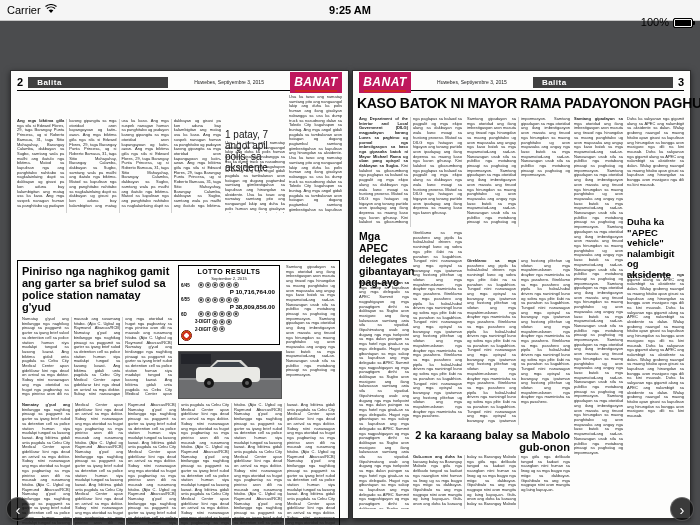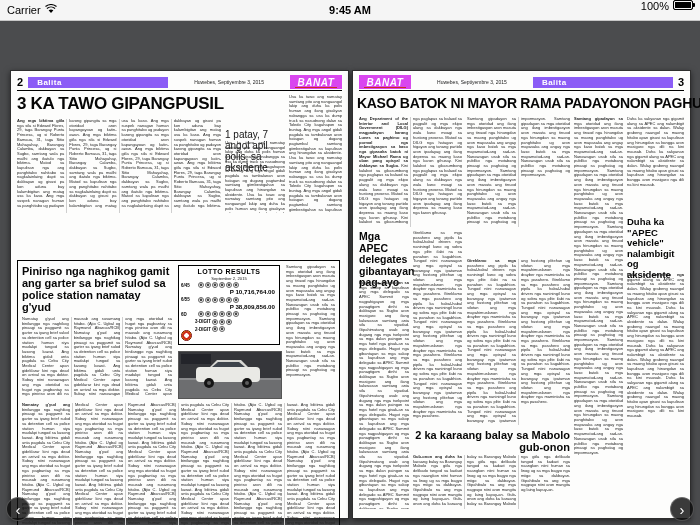--- a/index.html
+++ b/index.html
@@ -2,35 +2,35 @@
 <html><head>
 <meta charset="utf-8">
 <style>
   html,body{margin:0;padding:0;}
   body{width:700px;height:525px;background:#4b4c4e;font-family:"Liberation Sans",sans-serif;position:relative;overflow:hidden;}
 
   
   .statusbar{position:absolute;top:0;left:0;width:700px;height:20px;background:#f5f5f5;border-bottom:1px solid #c8c8c8;z-index:20;font-size:11px;color:#000;}
   .sb-left{position:absolute;left:7px;top:0;height:20px;display:flex;align-items:center;gap:4px;}
   .sb-time{position:absolute;left:0;right:0;top:0;height:20px;display:flex;align-items:center;justify-content:center;font-weight:bold;}
-  .sb-right{position:absolute;right:7px;top:0;height:28px;display:flex;align-items:flex-start;gap:4px;}
+  .sb-right{position:absolute;right:7px;top:0;height:28px;display:flex;align-items:flex-end;gap:4px;}
   .battery{width:18px;height:8px;border:1px solid #000;border-radius:2px;position:relative;background:#000;box-shadow:inset 0 0 0 1px #f5f5f5;}
   .battery:after{content:"";position:absolute;right:-3px;top:2px;width:2px;height:4px;background:#000;border-radius:0 1px 1px 0;}
 
   
   .page{position:absolute;top:70px;width:337px;height:447px;background:#fdfdfc;border:1px solid #2e2e2e;box-shadow:0 2px 6px rgba(0,0,0,.55);}
   .page-left{left:10px;}
   .page-right{left:352px;}
   .page *{box-sizing:border-box;}
 
   .hdr{position:absolute;left:6px;top:5px;width:325px;height:15px;display:flex;align-items:center;gap:5px;border-bottom:1.5px solid #000;padding-bottom:2px;}
   .pgnum{font-size:11px;font-weight:bold;color:#000;}
-  .secbar{width:140px;height:11px;background:#8b5cf6;color:#fff;font-size:8px;font-weight:bold;display:flex;align-items:center;padding-left:9px;letter-spacing:.5px;}
+  .secbar{width:140px;height:11px;background:#404040;color:#fff;font-size:8px;font-weight:bold;display:flex;align-items:center;padding-left:9px;letter-spacing:.5px;}
   .hdate{flex:1;text-align:center;font-size:5px;color:#222;}
-  .masthead{width:52px;height:14px;background:#d946ef;color:#fff;font-style:italic;font-weight:bold;font-size:10px;display:flex;align-items:center;justify-content:center;letter-spacing:.5px;position:relative;}
+  .masthead{width:52px;height:21px;background:#be185d;color:#fff;font-style:italic;font-weight:bold;font-size:12px;display:flex;align-items:center;justify-content:center;letter-spacing:.5px;position:relative;}
   .masthead:after{content:"";position:absolute;left:5px;right:5px;bottom:1px;height:1.5px;background:#d12b1e;}
 
   .h-xl{position:absolute;font-weight:800;color:#050505;letter-spacing:-.3px;line-height:1.02;}
   .h-sub{position:absolute;font-size:10px;line-height:11px;color:#141414;}
   .h-box{position:absolute;font-weight:bold;color:#070707;}
 
   .txt{position:absolute;font-size:4px;line-height:4.7px;color:#232323;text-align:justify;overflow:hidden;column-gap:5px;column-rule:.5px solid #cfcfcf;column-fill:auto;word-break:break-word;}
   .flb::first-line{font-weight:bold;}
   .b{font-weight:bold;}
 
@@ -61,36 +61,35 @@
   <div class="sb-left">
     <span>Carrier</span>
     <span>
       <svg width="12" height="10" viewBox="0 0 12 10">
         <path d="M6 9 L3.6 6.3 A4.3 4.3 0 0 1 8.4 6.3 Z" fill="#000"></path>
         <path d="M1.9 4.5 A6.3 6.3 0 0 1 10.1 4.5" stroke="#000" stroke-width="1.1" fill="none"></path>
         <path d="M0.5 2.5 A8.6 8.6 0 0 1 11.5 2.5" stroke="#000" stroke-width="1.1" fill="none"></path>
       </svg>
     </span>
   </div>
-  <div class="sb-time">9:45 AM</div>
+  <div class="sb-time">9:25 AM</div>
   <div class="sb-right">
     <span>100%</span>
     <span class="battery"></span>
   </div>
 </div>
 
 <div class="page page-left">
   <div class="hdr">
     <span class="pgnum">2</span>
     <span class="secbar">Balita</span>
     <span class="hdate">Huwebes, Septiyembre 3, 2015</span>
     <span class="masthead">BANAT</span>
   </div>
 
-  <div class="h-xl" style="left:6px;top:24px;width:212px;font-size:17px;">3 KA TAWO GIPANGPUSIL</div>
 
   <div class="h-sub" style="left:214px;top:22px;width:60px;margin-top:36px;">1 patay, 7 angol apil polis, sa aksidente</div>
 
   <div class="txt" style="left:278px;top:24px;width:53px;height:118px;">Usa ka tawo ang namatay samtang pito ang nangaangol lakip ang duha ka polis human ang ilang gisakyan nabangga sa usa ka dump truck sa nasudnong dalan sa Toledo City kagahapon sa buntag. Ang mga angol gidali pagdala sa tambalanan aron hatagan og dugang pagtambal samtang giimbestigahan sa kapulisan ang hinungdan sa aksidente. Usa ka tawo ang namatay samtang pito ang nangaangol lakip ang duha ka polis human ang ilang gisakyan nabangga sa usa ka dump truck sa nasudnong dalan sa Toledo City kagahapon sa buntag. Ang mga angol gidali pagdala sa tambalanan aron hatagan og dugang pagtambal samtang giimbestigahan sa kapulisan ang hinungdan sa aksidente. Usa ka tawo ang namatay samtang pito ang nangaangol lakip ang duha ka polis human ang ilang gisakyan nabangga sa usa ka dump truck sa nasudnong dalan sa Toledo City kagahapon sa buntag. Ang mga angol gidali pagdala sa tambalanan aron hatagan og dugang pagtambal samtang giimbestigahan sa kapulisan ang hinungdan sa aksidente.</div>
 
   <div class="txt flb" style="left:6px;top:48px;width:204px;height:94px;column-count:4;">Ang mga biktima giila nga sila si Edward Flores, 29, taga Barangay Punta Princesa, ug si Roberto Bamaua, 31, taga Sitio Mahayahay, Barangay Calamba, dakbayan sa Sugbo, samtang wala pa mailhi ang ikatulo nga biktima. Matod sa kapulisan nga ang panghitabo nahitabo sa nagkalainlaing dapit sa dakbayan ug gisusi pa kon aduna bay kalambigitan ang matag usa ka kaso. Ang mga suspek nanagan human sa panghitabo ug padayon karong gipangita sa mga otoridad aron kapangayoan og katin-awan. Ang mga biktima giila nga sila si Edward Flores, 29, taga Barangay Punta Princesa, ug si Roberto Bamaua, 31, taga Sitio Mahayahay, Barangay Calamba, dakbayan sa Sugbo, samtang wala pa mailhi ang ikatulo nga biktima. Matod sa kapulisan nga ang panghitabo nahitabo sa nagkalainlaing dapit sa dakbayan ug gisusi pa kon aduna bay kalambigitan ang matag usa ka kaso. Ang mga suspek nanagan human sa panghitabo ug padayon karong gipangita sa mga otoridad aron kapangayoan og katin-awan. Ang mga biktima giila nga sila si Edward Flores, 29, taga Barangay Punta Princesa, ug si Roberto Bamaua, 31, taga Sitio Mahayahay, Barangay Calamba, dakbayan sa Sugbo, samtang wala pa mailhi ang ikatulo nga biktima. Matod sa kapulisan nga ang panghitabo nahitabo sa nagkalainlaing dapit sa dakbayan ug gisusi pa kon aduna bay kalambigitan ang matag usa ka kaso. Ang mga suspek nanagan human sa panghitabo ug padayon karong gipangita sa mga otoridad aron kapangayoan og katin-awan. Ang mga biktima giila nga sila si Edward Flores, 29, taga Barangay Punta Princesa, ug si Roberto Bamaua, 31, taga Sitio Mahayahay, Barangay Calamba, dakbayan sa Sugbo, samtang wala pa mailhi ang ikatulo nga biktima. Matod sa kapulisan nga ang panghitabo nahitabo sa nagkalainlaing dapit sa dakbayan ug gisusi pa kon aduna bay kalambigitan ang matag usa ka kaso. Ang mga suspek nanagan human sa panghitabo ug padayon karong gipangita sa mga otoridad aron kapangayoan og katin-awan.</div>
 
   <div class="txt" style="left:214px;top:70px;width:60px;height:72px;">Usa ka tawo ang namatay samtang pito ang nangaangol lakip ang duha ka polis human ang ilang gisakyan nabangga sa usa ka dump truck sa nasudnong dalan sa Toledo City kagahapon sa buntag. Ang mga angol gidali pagdala sa tambalanan aron hatagan og dugang pagtambal samtang giimbestigahan sa kapulisan ang hinungdan sa aksidente. Usa ka tawo ang namatay samtang pito ang nangaangol lakip ang duha ka polis human ang ilang gisakyan nabangga sa usa ka dump truck sa nasudnong dalan sa Toledo City kagahapon sa buntag. Ang mga angol gidali pagdala sa tambalanan aron hatagan og dugang pagtambal samtang giimbestigahan sa kapulisan ang hinungdan sa aksidente.</div>
 
   <div class="artbox">

